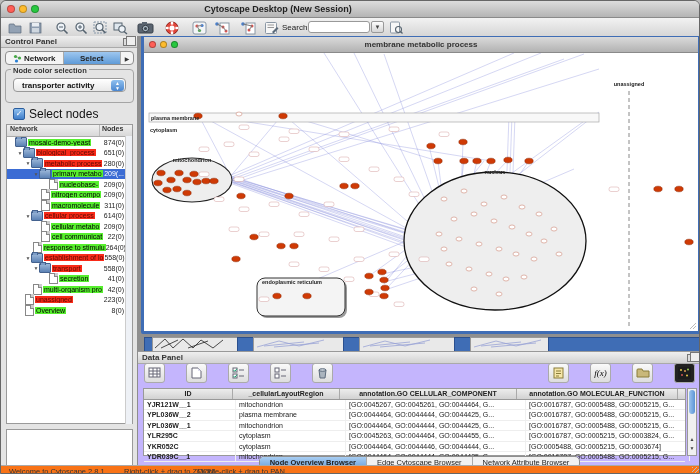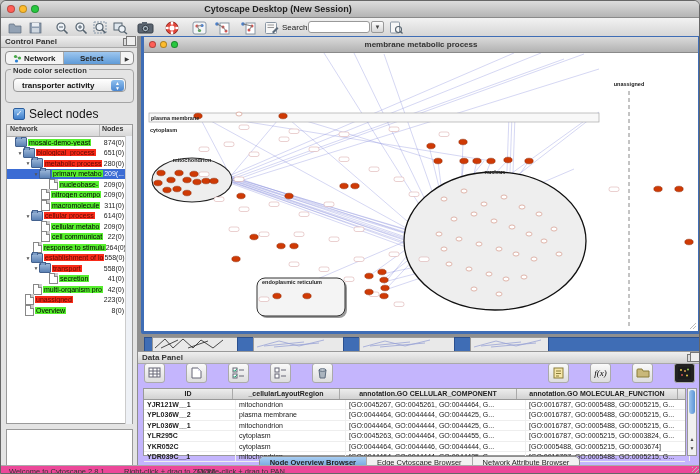--- a/index.html
+++ b/index.html
@@ -75,21 +75,21 @@
   .c0{width:88px;flex:none;}.c1{width:106px;flex:none;}.c2{width:176px;flex:none;}.c3{width:160px;flex:none;}
   .dp-scroll{left:549px;top:36px;width:10px;height:68px;background:#f0f0f0;border:1px solid #999;}
   .dp-thumb{left:1px;top:1px;width:6px;height:24px;background:linear-gradient(90deg,#9cc4ee,#5b94d6);border-radius:3px;}
   .dp-arrows{left:0px;top:46px;width:8px;font-size:5px;color:#444;text-align:center;line-height:9px;}
   .dp-tabs{left:0;top:104px;width:100%;display:flex;justify-content:center;}
   .dp-tabgrp{display:flex;border:1px solid #8e8e8e;border-radius:5px;overflow:hidden;background:#f2f2f2;}
   .dp-tab{font-size:7.5px;color:#222;padding:1px 10px;border-right:1px solid #aaa;}
   .dp-tab.sel{background:linear-gradient(#a8cdf2,#6da3dd);font-weight:bold;}
   .dp-tab:last-child{border-right:none;}
   
-  .statusbar{left:0;top:464px;width:700px;height:10px;background:#ec4899;border-top:1px solid #aaa;font-size:7.5px;color:#333;}
+  .statusbar{left:0;top:464px;width:700px;height:10px;background:#f97316;border-top:1px solid #aaa;font-size:7.5px;color:#333;}
   .statusbar span{position:absolute;top:1px;}
   .grip{right:1px;top:1px;width:8px;height:8px;background:repeating-linear-gradient(135deg,#bbb 0 1px,transparent 1px 3px);}
   svg{display:block;}
 </style>
 </head>
 <body>
 
 <div id="app">
 
   <div class="abs titlebar">

